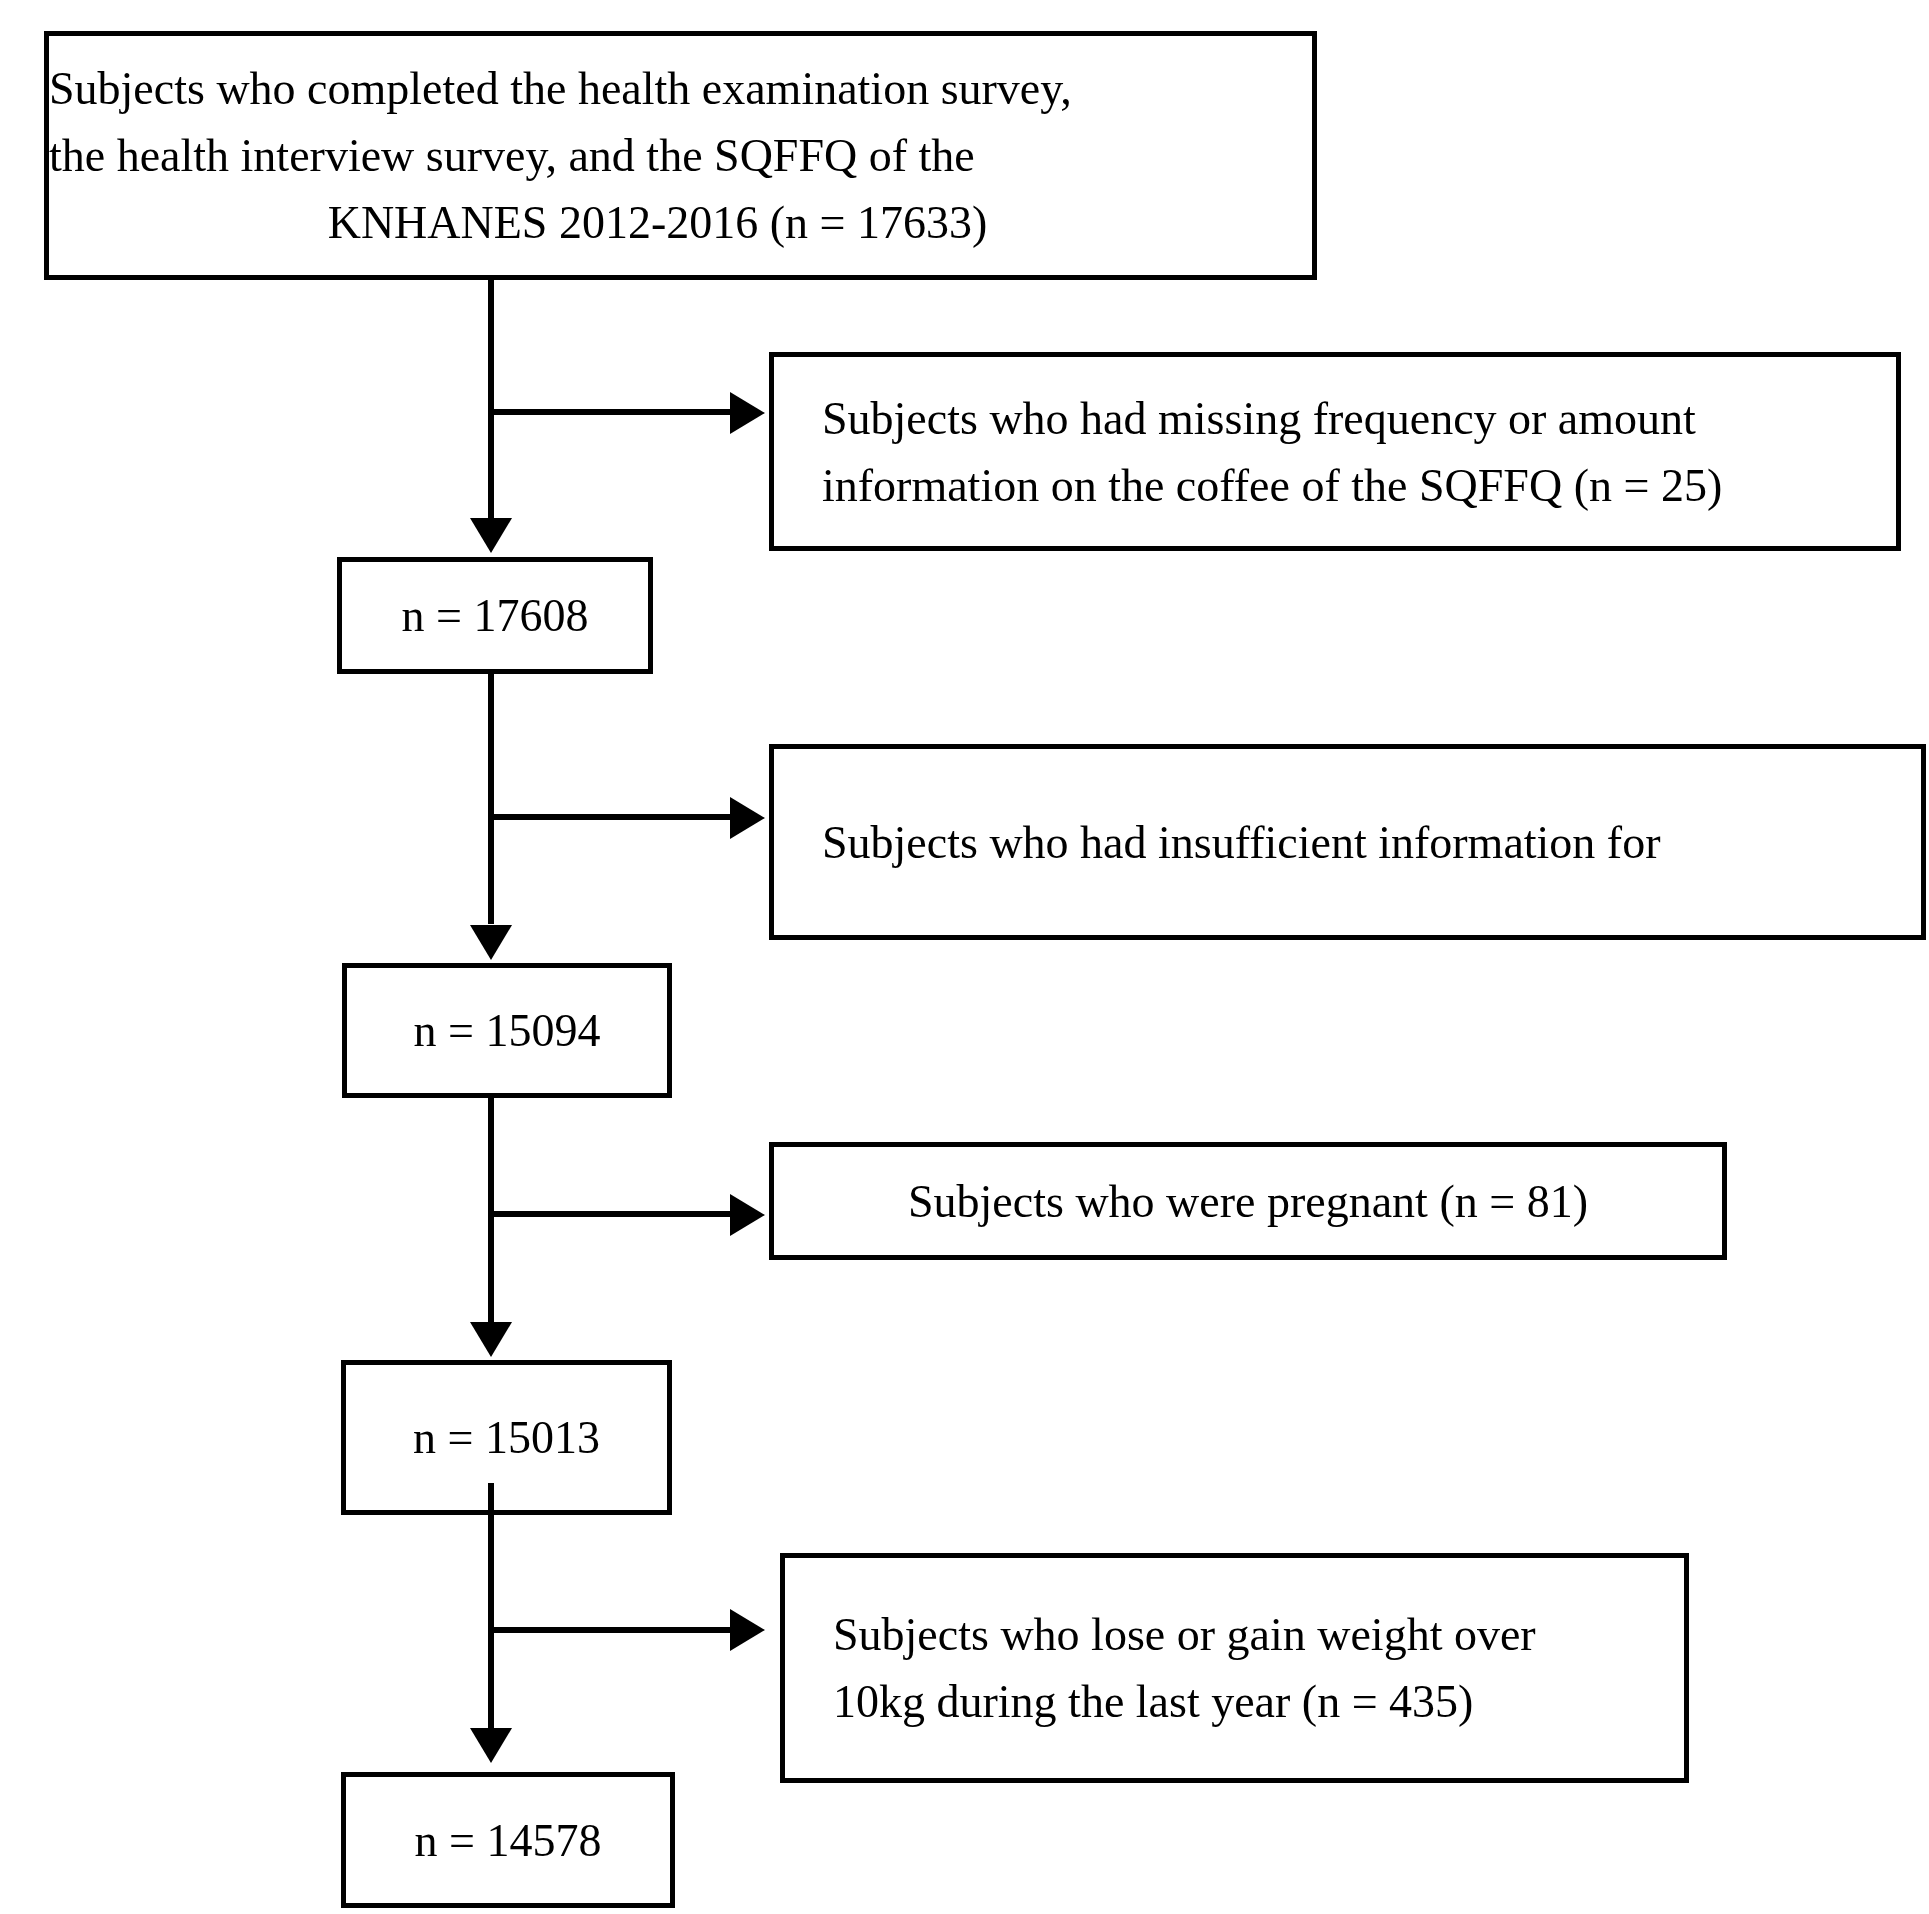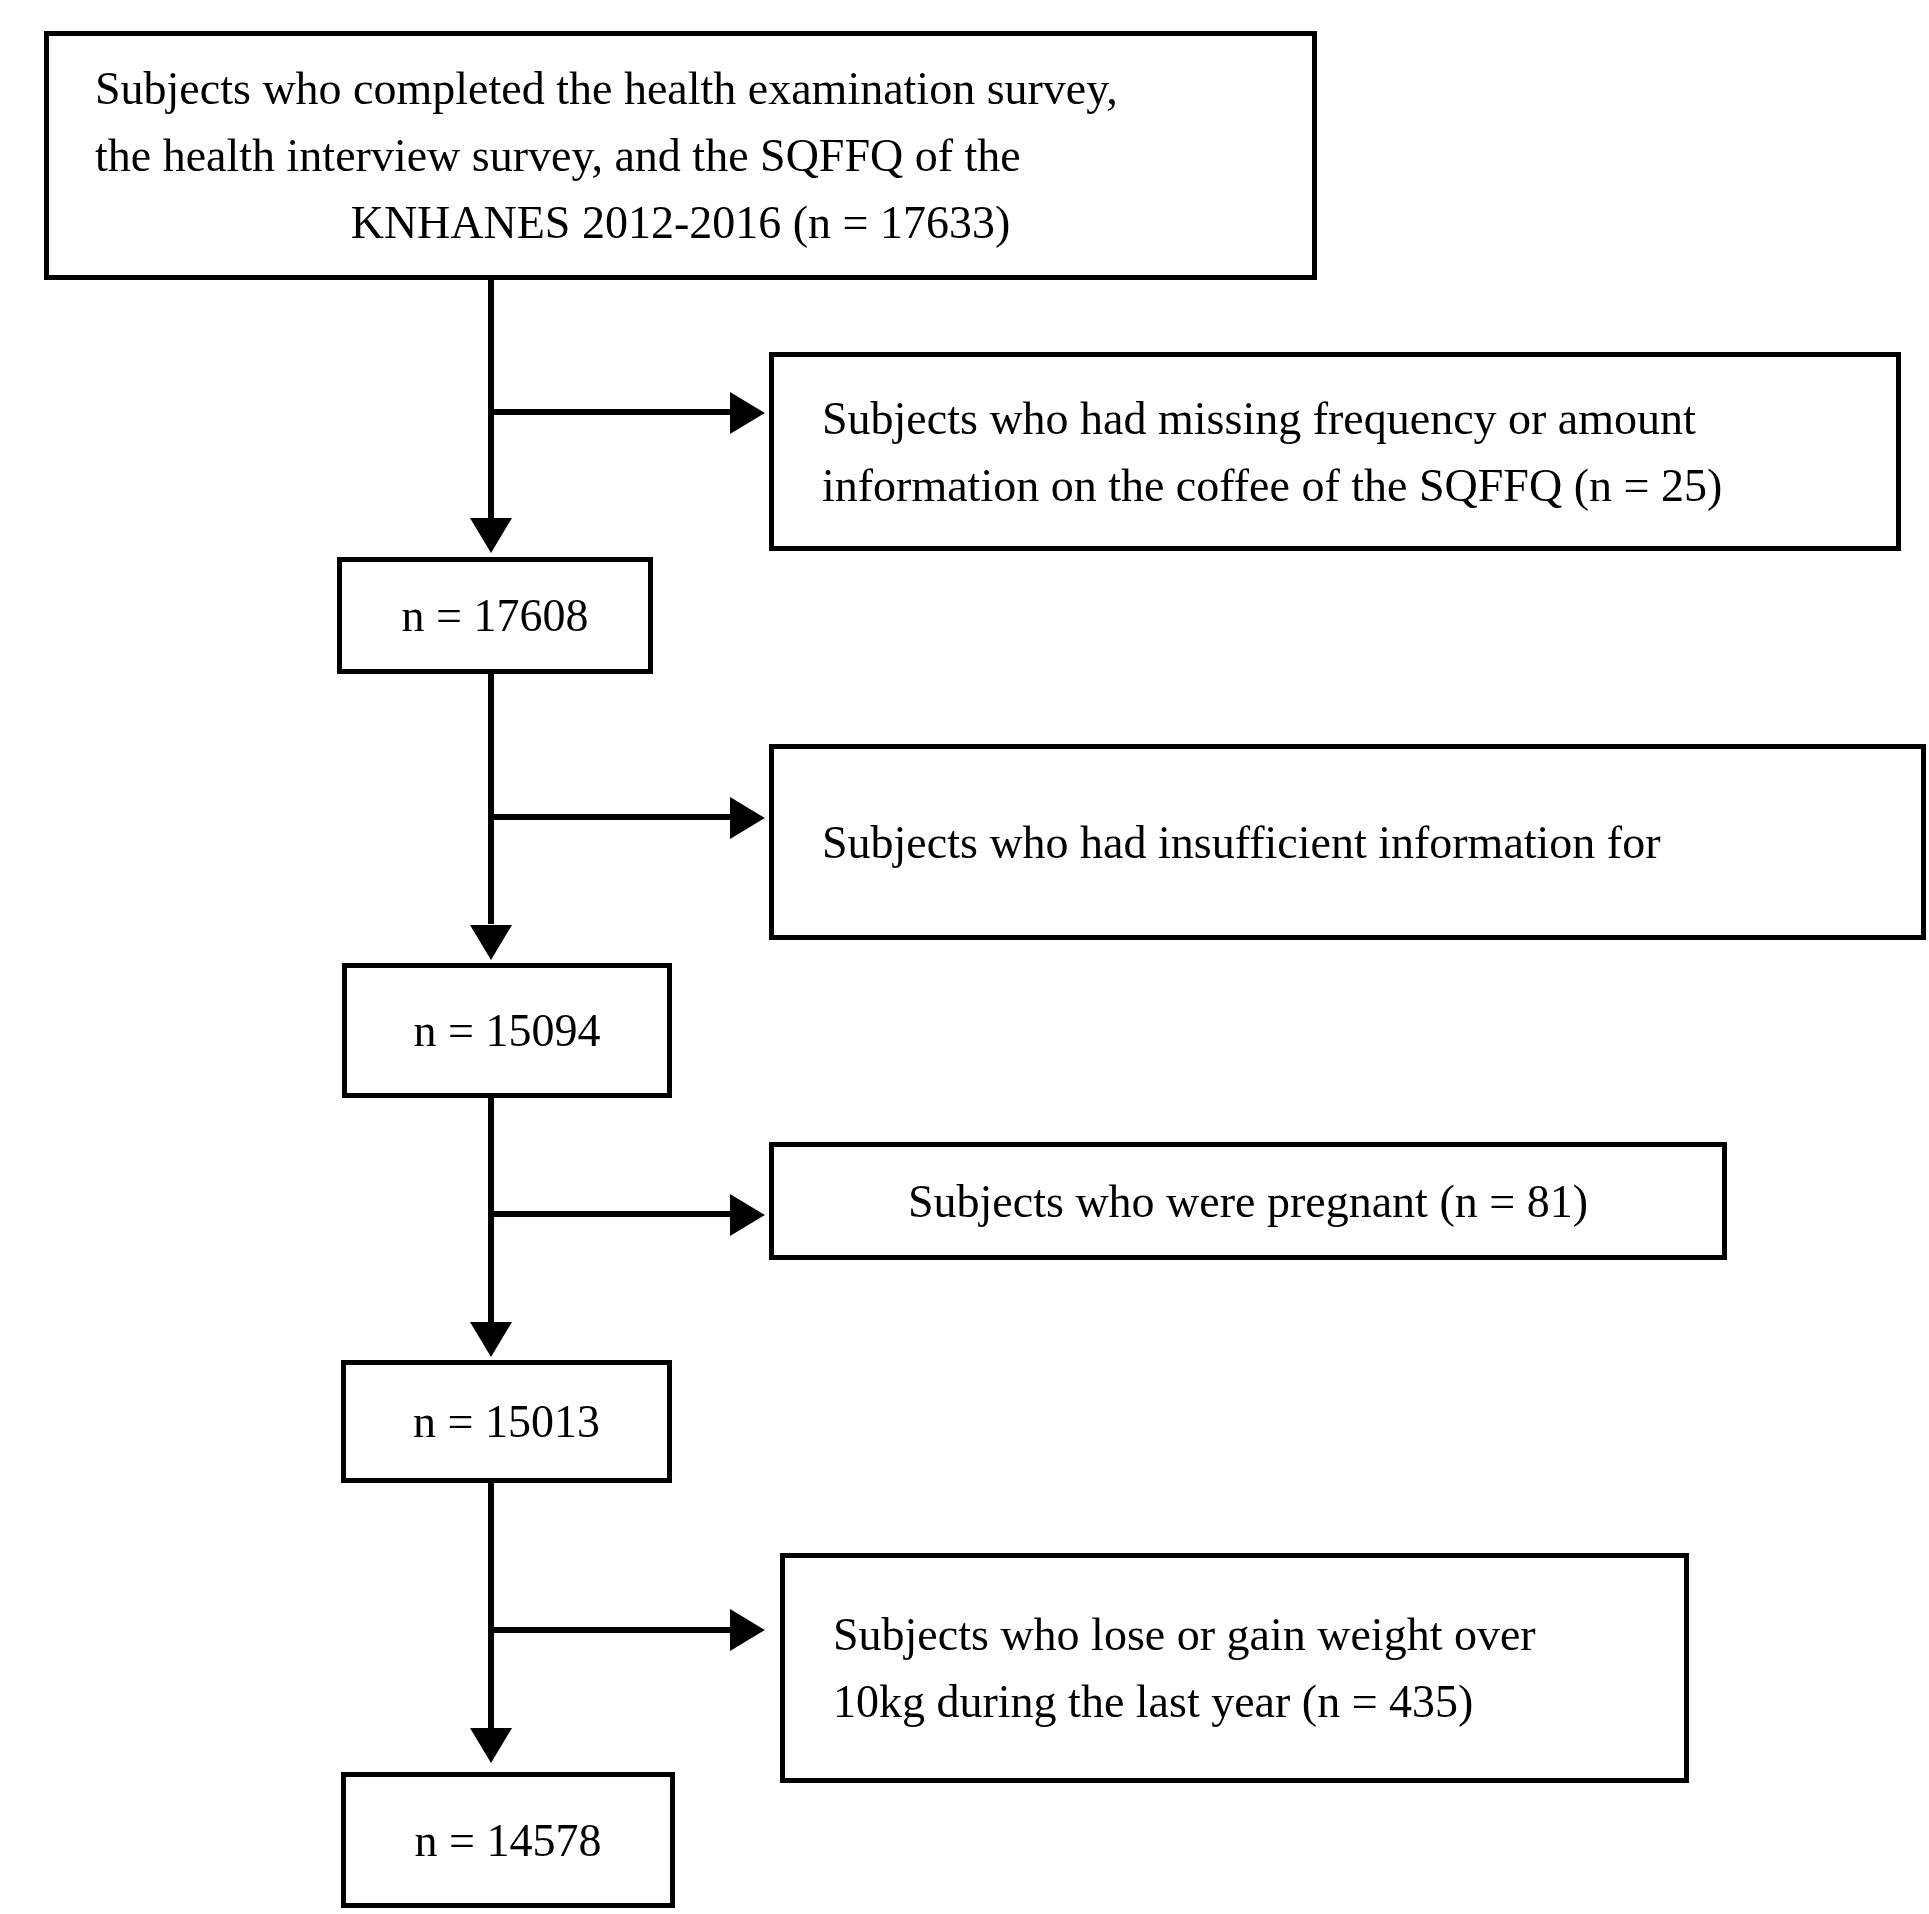--- a/index.html
+++ b/index.html
@@ -28,21 +28,20 @@
     line-height: 67px;
     color: #000000;
   }
   .box .line { white-space: nowrap; }
   .box .line.center { text-align: center; }
   .pad-lines {
     padding-left: 48px;
     padding-right: 31px;
   }
   .title-pad {
-    padding-left: 46px;
     padding-right: 46px;
   }
   .count {
     align-items: center;
     text-align: left;
   }
   .center-text {
     align-items: center;
     text-align: center;
     padding-left: 0;
@@ -109,21 +108,21 @@
   <div class="vline" style="left:488px; top:1098px; width:6.1px; height:224px;"></div>
   <div class="arrow-down" style="left:470px; top:1322px;"></div>
 
   <div class="hline" style="left:491px; top:1211px; width:239px; height:6.1px;"></div>
   <div class="arrow-right" style="left:730px; top:1194px;"></div>
 
   <div class="box center-text" style="left:769px; top:1142px; width:958px; height:118px;">
     <div class="line">Subjects who were pregnant (n = 81)</div>
   </div>
 
-  <div class="box count" style="left:341px; top:1360px; width:331px; height:123px;">
+  <div class="box count" style="left:341px; top:1360px; width:331px; height:155px;">
     <div class="line">n = 15013</div>
   </div>
 
   <div class="vline" style="left:488px; top:1483px; width:6.1px; height:245px;"></div>
   <div class="arrow-down" style="left:470px; top:1728px;"></div>
 
   <div class="hline" style="left:491px; top:1627px; width:239px; height:6.1px;"></div>
   <div class="arrow-right" style="left:730px; top:1609px;"></div>
 
   <div class="box pad-lines" style="left:780px; top:1553px; width:909px; height:230px;">

